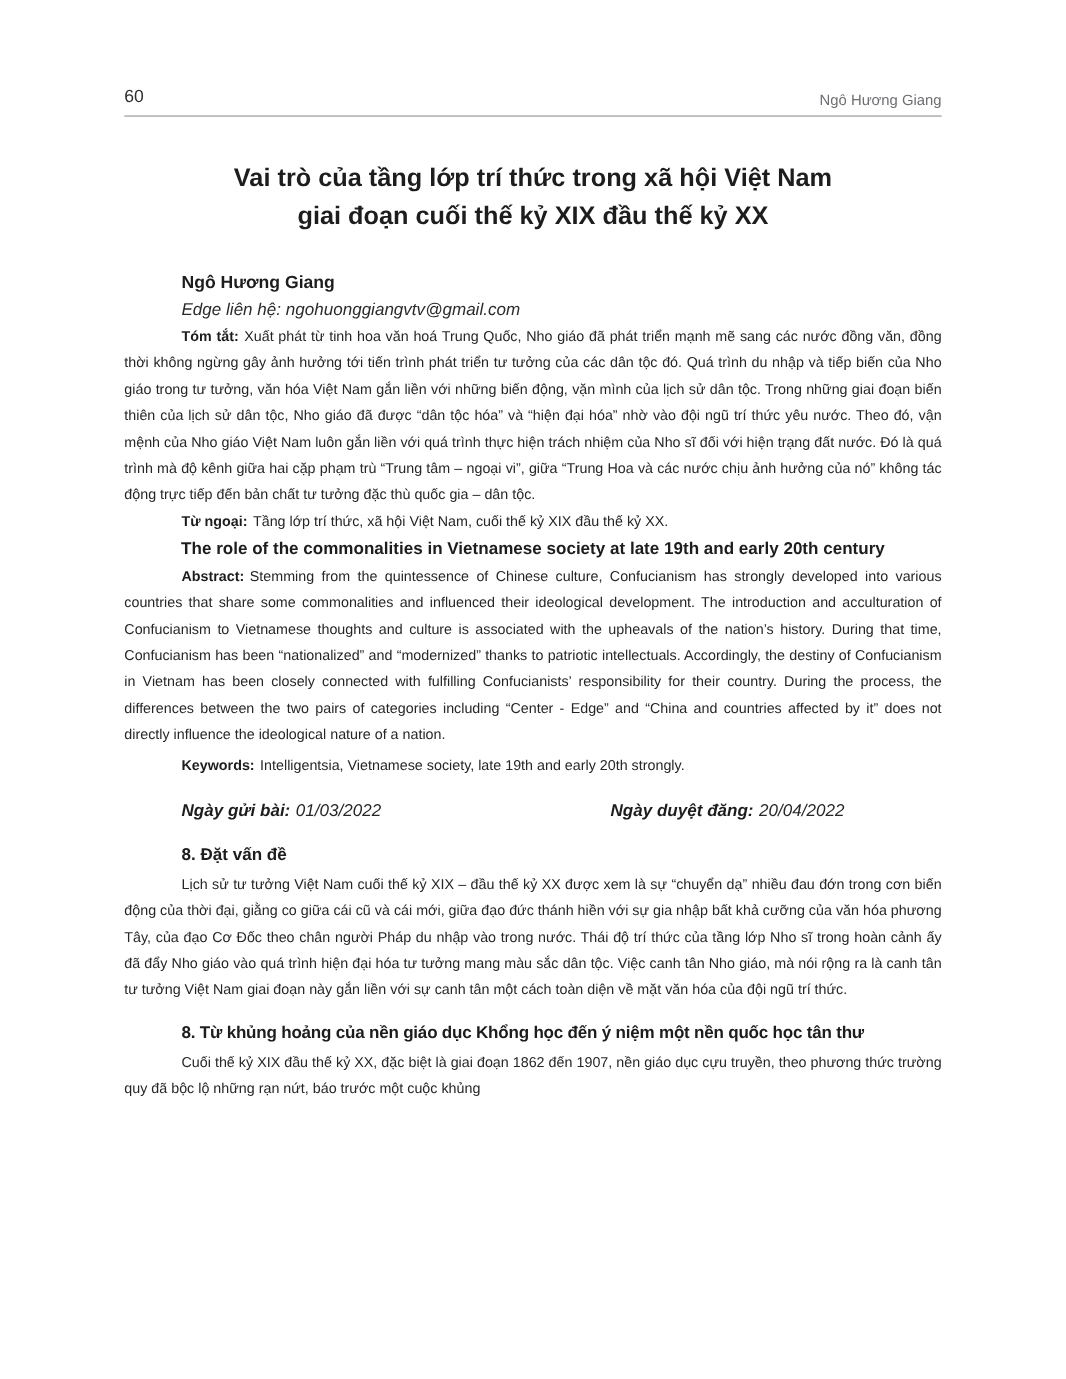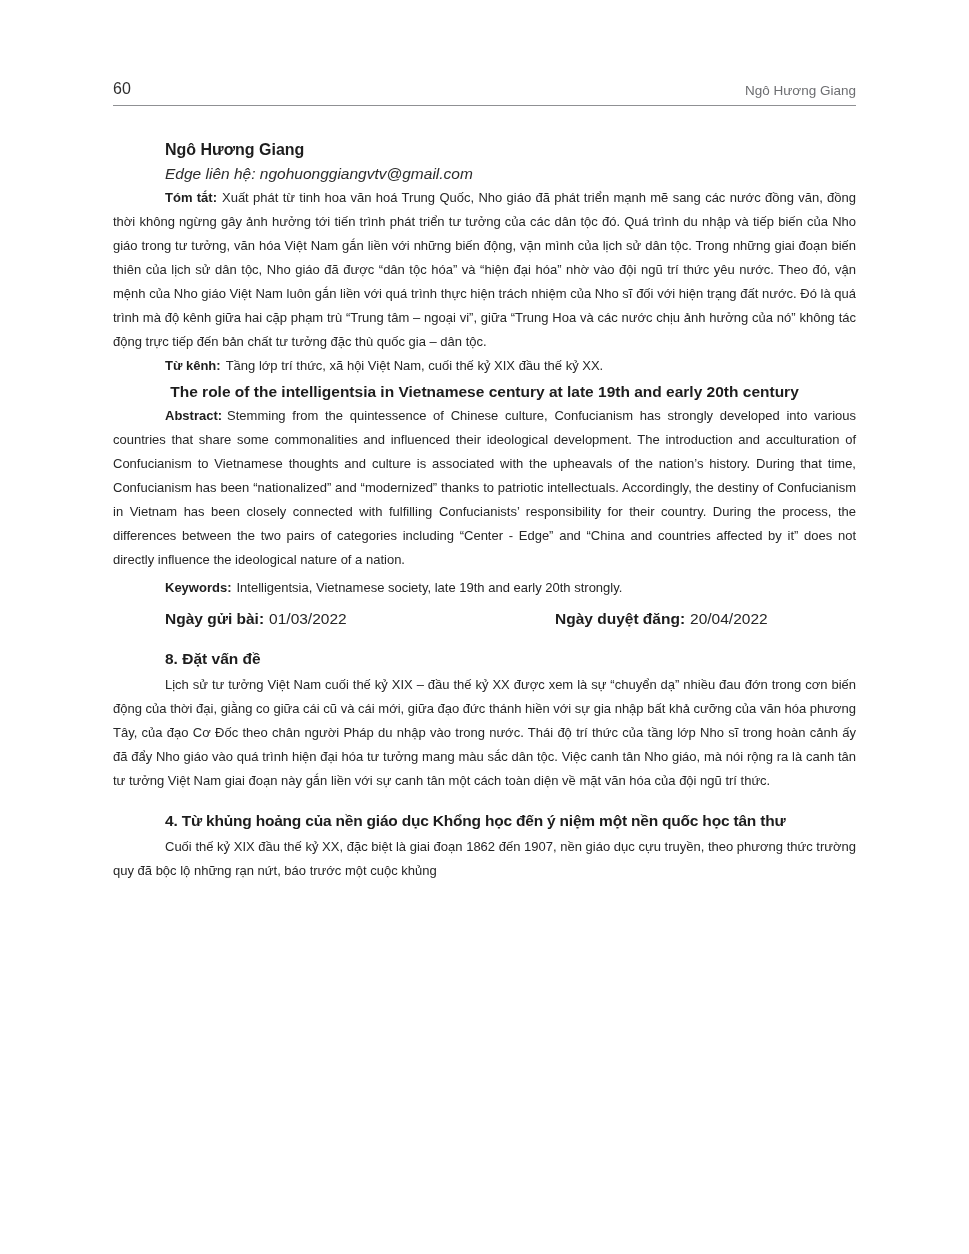--- a/index.html
+++ b/index.html
@@ -18,56 +18,60 @@
   .author-block{margin-top:32px;margin-left:52px;line-height:24px;}
   .author-name{font-size:16px;font-weight:bold;color:#1d1d1d;}
   .author-line{font-size:15.5px;font-style:italic;color:#2b2b2b;}
   .body-start{margin-top:32px;}
   .para{margin:0;font-size:13px;line-height:24px;text-align:justify;color:#262626;}
   .ind{text-indent:52px;}
   .lbl{font-weight:bold;color:#1d1d1d;margin-right:5px;}
   .title-en{margin:2px 0 0 0;text-align:center;font-weight:bold;font-size:15.5px;
     line-height:24px;color:#1d1d1d;}
   .kw-row{margin-top:4px;}
-  .dates{display:flex;margin-top:7px;font-size:15.5px;line-height:24px;}
+  .dates{display:flex;margin-top:18px;font-size:15.5px;line-height:24px;font-style:italic;}
   .dates .d1{margin-left:52px;width:390px;}
   .section-heading{margin:16px 0 2px 0;font-size:15.5px;line-height:24px;
     font-weight:bold;color:#1d1d1d;text-indent:52px;}
   .section-heading.fit{white-space:nowrap;letter-spacing:-0.2px;}
 </style>
 </head>
 <body>
 
 <div class="page">
 
   <div class="header">
     <span class="page-number">60</span>
     <span class="running-head">Ngô Hương Giang</span>
   </div>
 
+  <div class="title-block">
+    <div>Vai trò của tầng lớp trí thức trong xã hội Việt Nam</div>
+    <div>giai đoạn cuối thế kỷ XIX đầu thế kỷ XX</div>
+  </div>
 
   <div class="author-block">
     <div class="author-name">Ngô Hương Giang</div>
     <div class="author-line">Edge liên hệ: ngohuonggiangvtv@gmail.com</div>
   </div>
 
   <p class="para ind body-start"><b class="lbl">Tóm tắt:</b><span>Xuất phát từ tinh hoa văn hoá Trung Quốc, Nho giáo đã phát triển mạnh mẽ sang các nước đồng văn, đồng thời không ngừng gây ảnh hưởng tới tiến trình phát triển tư tưởng của các dân tộc đó. Quá trình du nhập và tiếp biến của Nho giáo trong tư tưởng, văn hóa Việt Nam gắn liền với những biến động, vặn mình của lịch sử dân tộc. Trong những giai đoạn biến thiên của lịch sử dân tộc, Nho giáo đã được “dân tộc hóa” và “hiện đại hóa” nhờ vào đội ngũ trí thức yêu nước. Theo đó, vận mệnh của Nho giáo Việt Nam luôn gắn liền với quá trình thực hiện trách nhiệm của Nho sĩ đối với hiện trạng đất nước. Đó là quá trình mà độ kênh giữa hai cặp phạm trù “Trung tâm – ngoại vi”, giữa “Trung Hoa và các nước chịu ảnh hưởng của nó” không tác động trực tiếp đến bản chất tư tưởng đặc thù quốc gia – dân tộc.</span></p>
 
-  <p class="para ind"><b class="lbl">Từ kênh:</b><span>Tầng lớp trí thức, xã hội Việt Nam, cuối thế kỷ XIX đầu thế kỷ XX.</span></p>
+  <p class="para ind"><b class="lbl">Từ ngoại:</b><span>Tầng lớp trí thức, xã hội Việt Nam, cuối thế kỷ XIX đầu thế kỷ XX.</span></p>
 
-  <p class="title-en">The role of the intelligentsia in Vietnamese century at late 19th and early 20th century</p>
+  <p class="title-en">The role of the commonalities in Vietnamese society at late 19th and early 20th century</p>
 
   <p class="para ind"><b class="lbl">Abstract:</b><span>Stemming from the quintessence of Chinese culture, Confucianism has strongly developed into various countries that share some commonalities and influenced their ideological development. The introduction and acculturation of Confucianism to Vietnamese thoughts and culture is associated with the upheavals of the nation’s history. During that time, Confucianism has been “nationalized” and “modernized” thanks to patriotic intellectuals. Accordingly, the destiny of Confucianism in Vietnam has been closely connected with fulfilling Confucianists’ responsibility for their country. During the process, the differences between the two pairs of categories including “Center - Edge” and “China and countries affected by it” does not directly influence the ideological nature of a nation.</span></p>
 
   <p class="para ind kw-row"><b class="lbl">Keywords:</b><span>Intelligentsia, Vietnamese society, late 19th and early 20th strongly.</span></p>
 
   <div class="dates">
     <span class="d1"><b class="lbl">Ngày gửi bài:</b><span>01/03/2022</span></span>
     <span class="d2"><b class="lbl">Ngày duyệt đăng:</b><span>20/04/2022</span></span>
   </div>
 
   <div class="section-heading">8. Đặt vấn đề</div>
   <p class="para ind">Lịch sử tư tưởng Việt Nam cuối thế kỷ XIX – đầu thế kỷ XX được xem là sự “chuyển dạ” nhiều đau đớn trong cơn biến động của thời đại, giằng co giữa cái cũ và cái mới, giữa đạo đức thánh hiền với sự gia nhập bất khả cưỡng của văn hóa phương Tây, của đạo Cơ Đốc theo chân người Pháp du nhập vào trong nước. Thái độ trí thức của tầng lớp Nho sĩ trong hoàn cảnh ấy đã đẩy Nho giáo vào quá trình hiện đại hóa tư tưởng mang màu sắc dân tộc. Việc canh tân Nho giáo, mà nói rộng ra là canh tân tư tưởng Việt Nam giai đoạn này gắn liền với sự canh tân một cách toàn diện về mặt văn hóa của đội ngũ trí thức.</p>
 
-  <div class="section-heading fit">4. Từ khủng hoảng của nền giáo dục Khổng học đến ý niệm một nền quốc học tân thư</div>
+  <div class="section-heading fit">8. Từ khủng hoảng của nền giáo dục Khổng học đến ý niệm một nền quốc học tân thư</div>
   <p class="para ind">Cuối thế kỷ XIX đầu thế kỷ XX, đặc biệt là giai đoạn 1862 đến 1907, nền giáo dục cựu truyền, theo phương thức trường quy đã bộc lộ những rạn nứt, báo trước một cuộc khủng</p>
 
 </div>
 
 </body></html>

